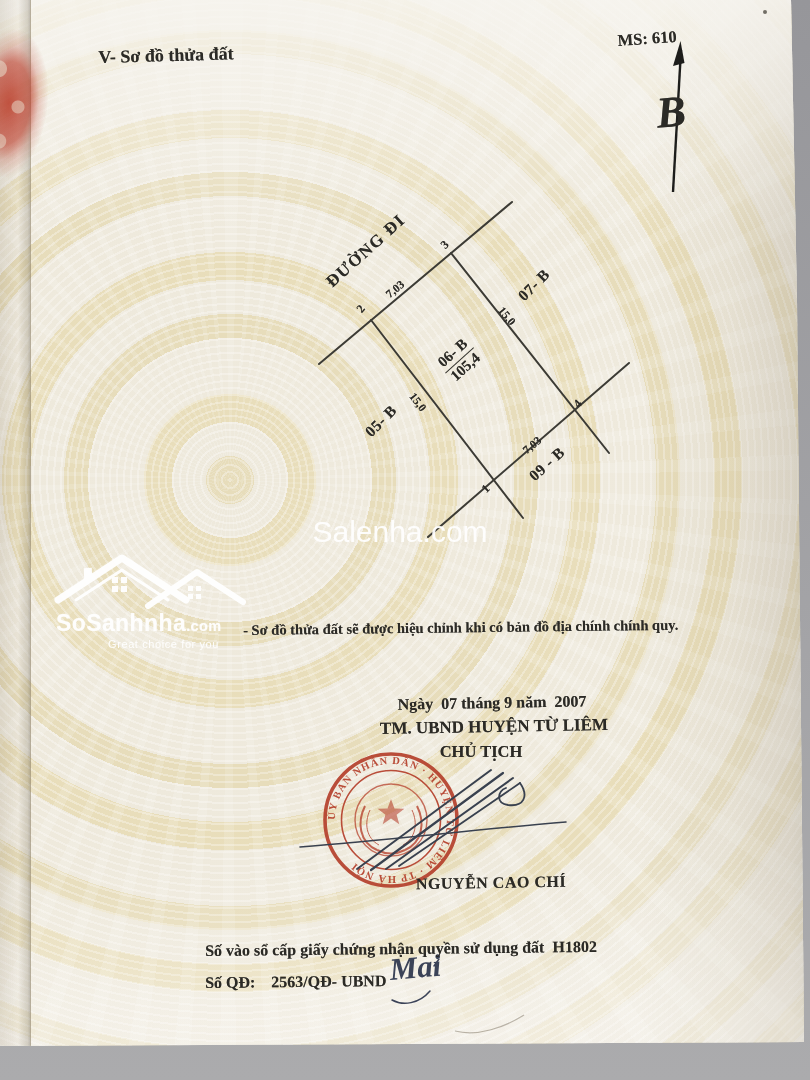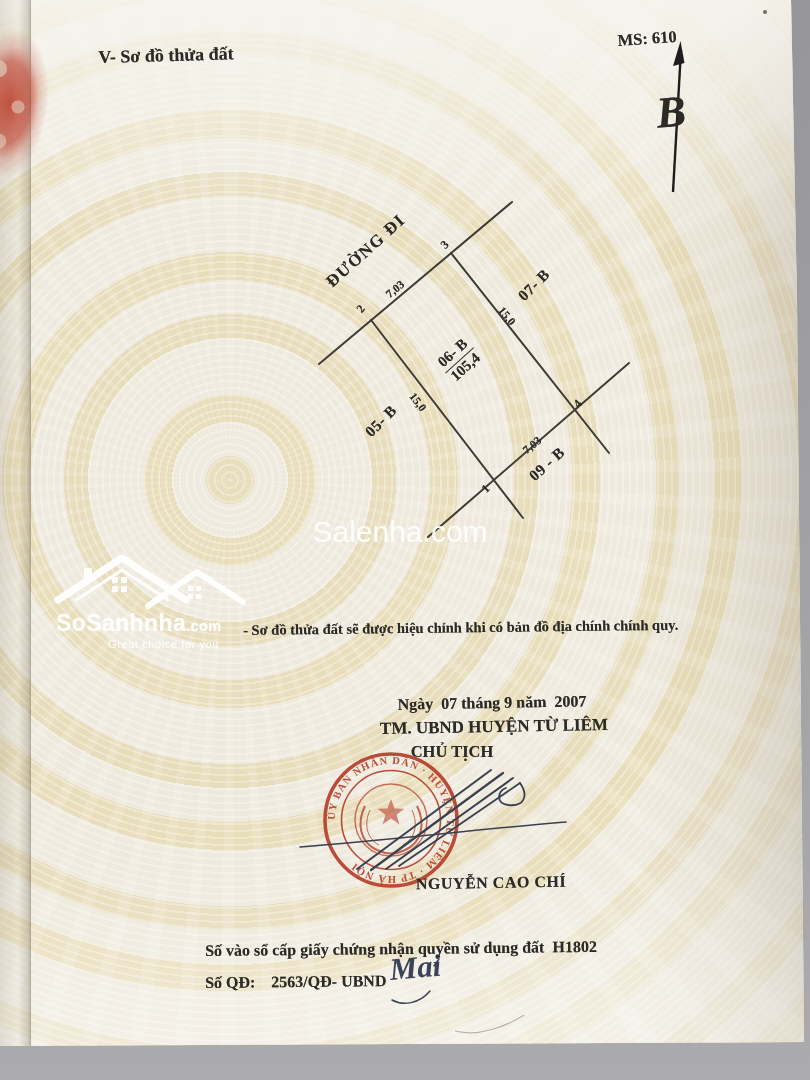--- a/index.html
+++ b/index.html
@@ -153,20 +153,20 @@
     </div>
     <div class="logo-tag">Great choice for you</div>
   </div>
 
   <div class="abs wm ctr" style="left:400px;top:532px;font-size:30px;opacity:.94;transform:translate(-50%,-50%);">Salenha.com</div>
 
   <div class="abs t" style="left:243px;top:622px;font-size:14.5px;font-weight:600;transform:rotate(-0.7deg);transform-origin:left top;">- Sơ đồ thửa đất sẽ được hiệu chỉnh khi có bản đồ địa chính chính quy.</div>
 
   <div class="abs t pre" style="left:492px;top:703px;font-size:16px;font-weight:700;transform:translate(-50%,-50%) rotate(-1deg);">Ngày  07 tháng 9 năm  2007</div>
   <div class="abs t" style="left:494px;top:727px;font-size:17px;font-weight:700;transform:translate(-50%,-50%) rotate(-1deg);">TM. UBND HUYỆN TỪ LIÊM</div>
-  <div class="abs t" style="left:452px;top:752px;font-size:16.5px;font-weight:700;transform:translate(-50%,-50%);">CHỦ TỊCH</div>
+  <div class="abs t" style="left:481px;top:752px;font-size:16.5px;font-weight:700;transform:translate(-50%,-50%);">CHỦ TỊCH</div>
   <div class="abs t" style="left:491px;top:883px;font-size:16px;font-weight:700;letter-spacing:.5px;transform:translate(-50%,-50%) rotate(-1deg);">NGUYỄN CAO CHÍ</div>
   <div class="abs" style="left:388px;top:952px;font-family:'Liberation Serif',serif;font-style:italic;font-weight:600;font-size:31px;color:#3b4358;transform:rotate(-5deg);transform-origin:left top;">Mai</div>
 
   <div class="abs t pre" style="left:205px;top:942px;font-size:16px;font-weight:600;transform:rotate(-0.6deg);transform-origin:left top;">Số vào sổ cấp giấy chứng nhận quyền sử dụng đất  H1802</div>
   <div class="abs t pre" style="left:205px;top:974px;font-size:16px;font-weight:600;transform:rotate(-0.6deg);transform-origin:left top;">Số QĐ:    2563/QĐ- UBND</div>
 
 </div>
 
 </body></html>

